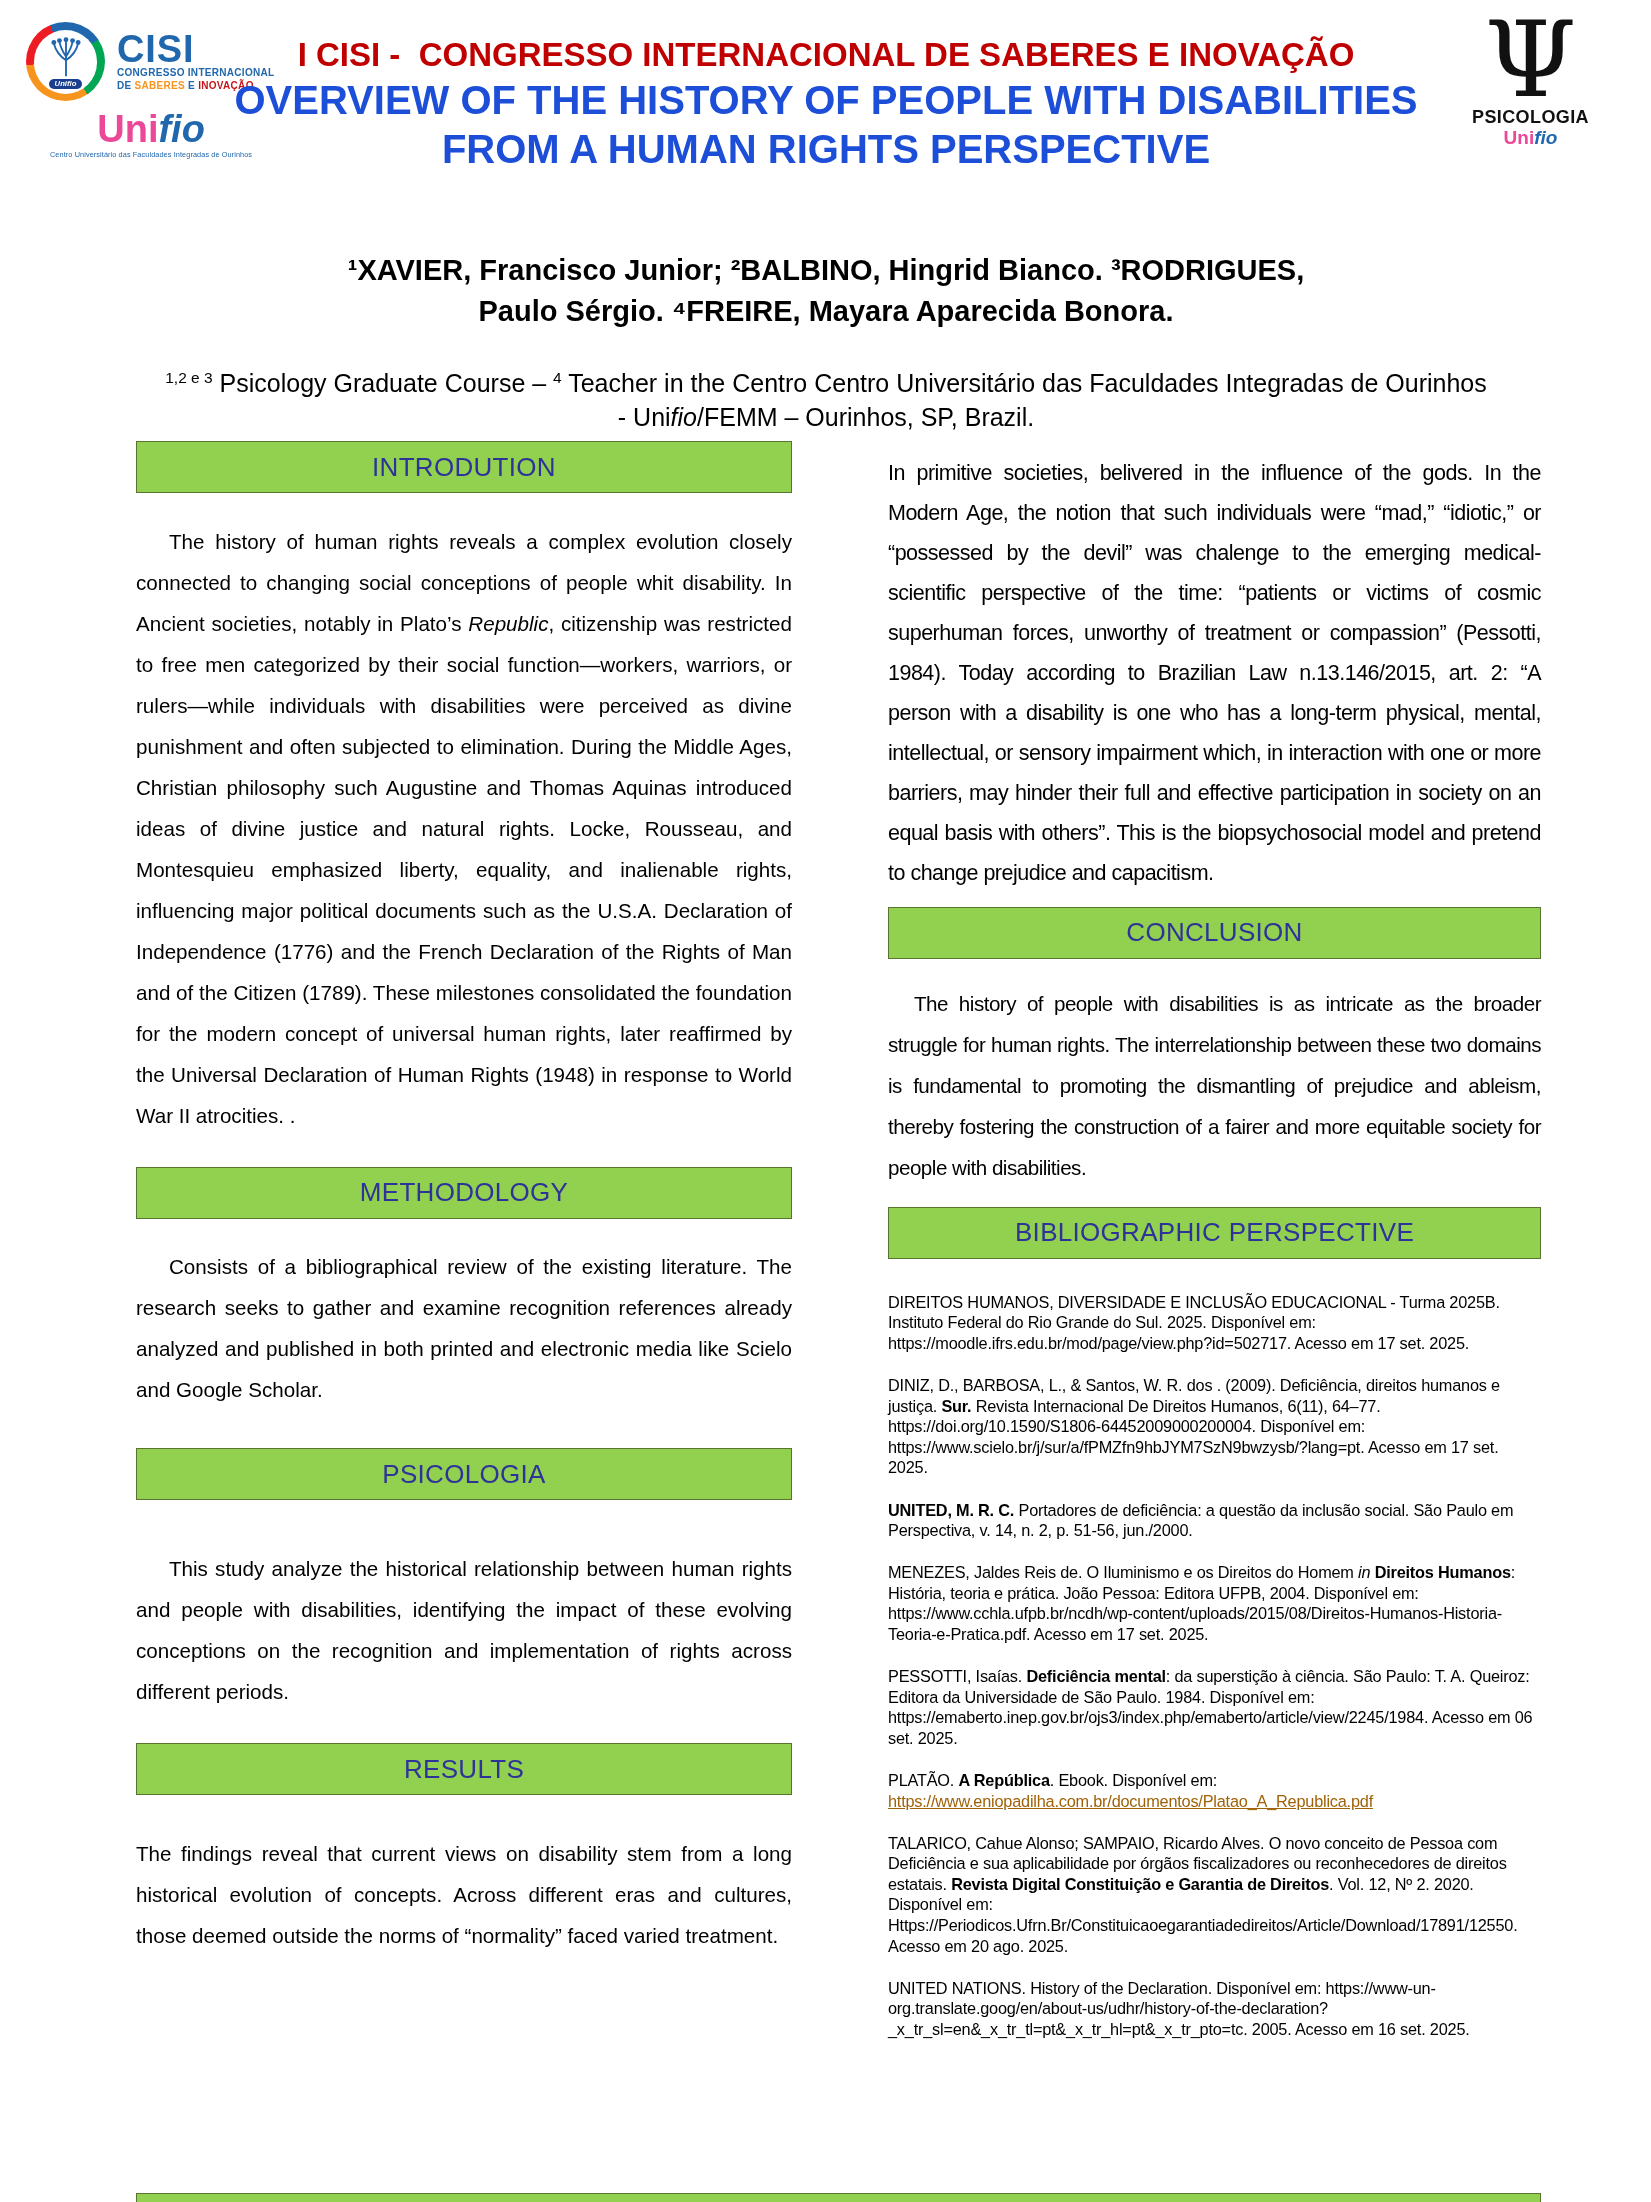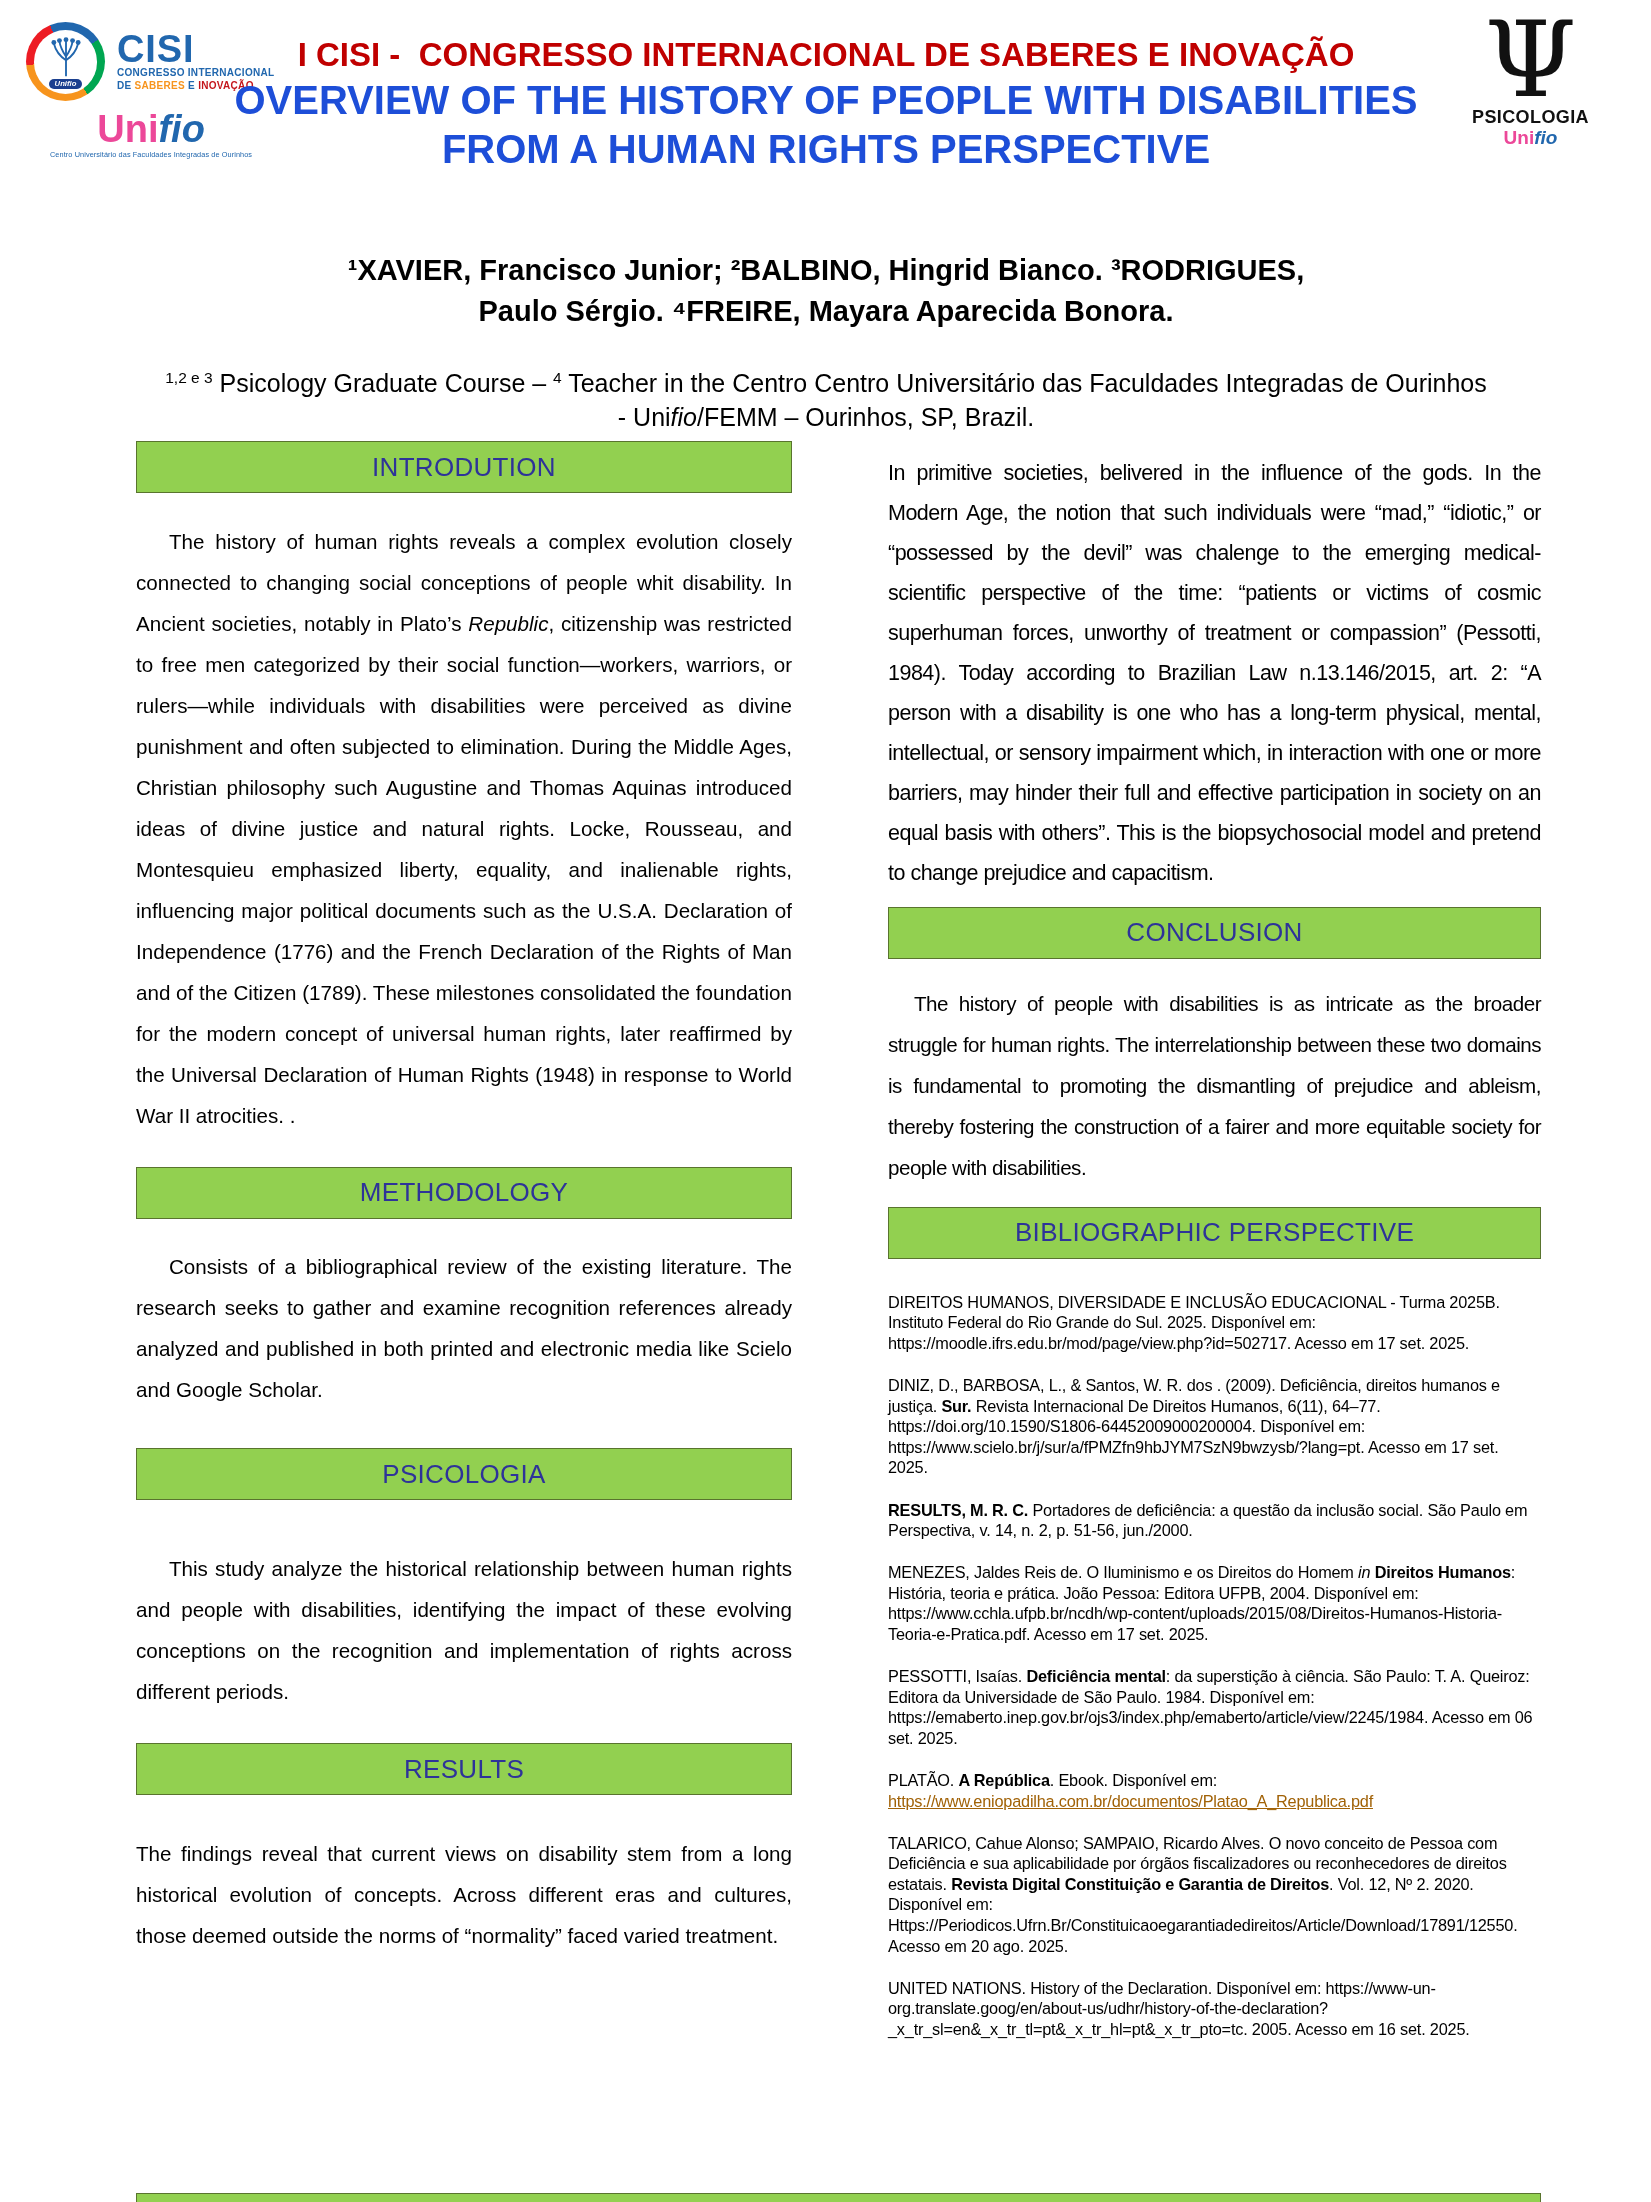--- a/index.html
+++ b/index.html
@@ -134,21 +134,21 @@
     <div class="col-right">
       <p class="body-r mt-r1">In primitive societies, belivered in the influence of the gods. In the Modern Age, the notion that such individuals were “mad,” “idiotic,” or “possessed by the devil” was chalenge to the emerging medical-scientific perspective of the time: “patients or victims of cosmic superhuman forces, unworthy of treatment or compassion” (Pessotti, 1984). Today according to Brazilian Law n.13.146/2015, art. 2: “A person with a disability is one who has a long-term physical, mental, intellectual, or sensory impairment which, in interaction with one or more barriers, may hinder their full and effective participation in society on an equal basis with others”. This is the biopsychosocial model and pretend to change prejudice and capacitism.</p>
 
       <div class="sec-head mt-box-conc">CONCLUSION</div>
       <p class="body-c mt-par-conc">The history of people with disabilities is as intricate as the broader struggle for human rights. The interrelationship between these two domains is fundamental to promoting the dismantling of prejudice and ableism, thereby fostering the construction of a fairer and more equitable society for people with disabilities.</p>
 
       <div class="sec-head mt-box-bib">BIBLIOGRAPHIC PERSPECTIVE</div>
       <div class="refs mt-refs">
           <p class="ref"><span>DIREITOS HUMANOS, DIVERSIDADE E INCLUSÃO EDUCACIONAL - Turma 2025B. Instituto Federal do Rio Grande do Sul. 2025. Disponível em: https://moodle.ifrs.edu.br/mod/page/view.php?id=502717. Acesso em 17 set. 2025.</span></p>
           <p class="ref"><span>DINIZ, D., BARBOSA, L., &amp; Santos, W. R. dos . (2009). Deficiência, direitos humanos e justiça. </span><span class="b">Sur.</span><span> Revista Internacional De Direitos Humanos, 6(11), 64–77. https://doi.org/10.1590/S1806-64452009000200004. Disponível em: https://www.scielo.br/j/sur/a/fPMZfn9hbJYM7SzN9bwzysb/?lang=pt. Acesso em 17 set. 2025.</span></p>
-          <p class="ref"><span class="b">RESULTS, M. R. C.</span><span> Portadores de deficiência: a questão da inclusão social. São Paulo em Perspectiva, v. 14, n. 2, p. 51-56, jun./2000.</span></p>
+          <p class="ref"><span class="b">UNITED, M. R. C.</span><span> Portadores de deficiência: a questão da inclusão social. São Paulo em Perspectiva, v. 14, n. 2, p. 51-56, jun./2000.</span></p>
           <p class="ref"><span>MENEZES, Jaldes Reis de. O Iluminismo e os Direitos do Homem </span><span class="i">in</span><span> </span><span class="b">Direitos Humanos</span><span>: História, teoria e prática. João Pessoa: Editora UFPB, 2004. Disponível em: https://www.cchla.ufpb.br/ncdh/wp-content/uploads/2015/08/Direitos-Humanos-Historia-Teoria-e-Pratica.pdf. Acesso em 17 set. 2025.</span></p>
           <p class="ref"><span>PESSOTTI, Isaías. </span><span class="b">Deficiência mental</span><span>: da superstição à ciência. São Paulo: T. A. Queiroz: Editora da Universidade de São Paulo. 1984. Disponível em: https://emaberto.inep.gov.br/ojs3/index.php/emaberto/article/view/2245/1984. Acesso em 06 set. 2025.</span></p>
           <p class="ref"><span>PLATÃO. </span><span class="b">A República</span><span>. Ebook. Disponível em: </span><a href="#" class="ref-link">https://www.eniopadilha.com.br/documentos/Platao_A_Republica.pdf</a></p>
           <p class="ref"><span>TALARICO, Cahue Alonso; SAMPAIO, Ricardo Alves. O novo conceito de Pessoa com Deficiência e sua aplicabilidade por órgãos fiscalizadores ou reconhecedores de direitos estatais. </span><span class="b">Revista Digital Constituição e Garantia de Direitos</span><span>. Vol. 12, Nº 2. 2020. Disponível em: Https://Periodicos.Ufrn.Br/Constituicaoegarantiadedireitos/Article/Download/17891/12550. Acesso em 20 ago. 2025.</span></p>
           <p class="ref"><span>UNITED NATIONS. History of the Declaration. Disponível em: https://www-un-org.translate.goog/en/about-us/udhr/history-of-the-declaration?_x_tr_sl=en&amp;_x_tr_tl=pt&amp;_x_tr_hl=pt&amp;_x_tr_pto=tc. 2005. Acesso em 16 set. 2025.</span></p>
         </div>
     </div>
 
   </div>
 

